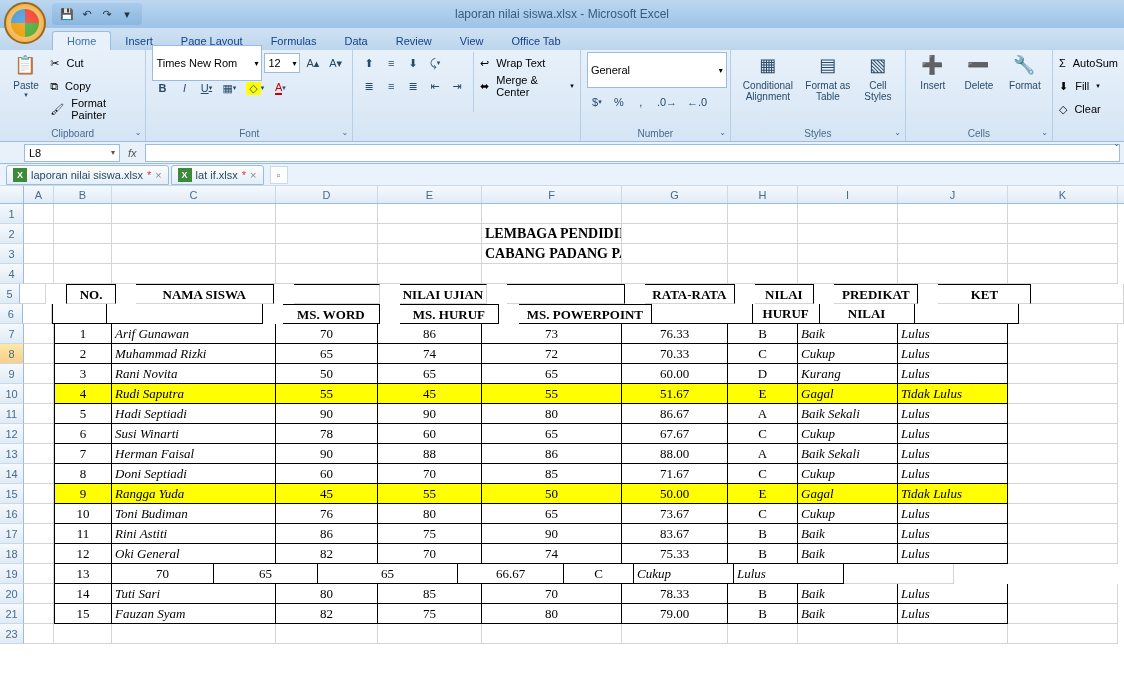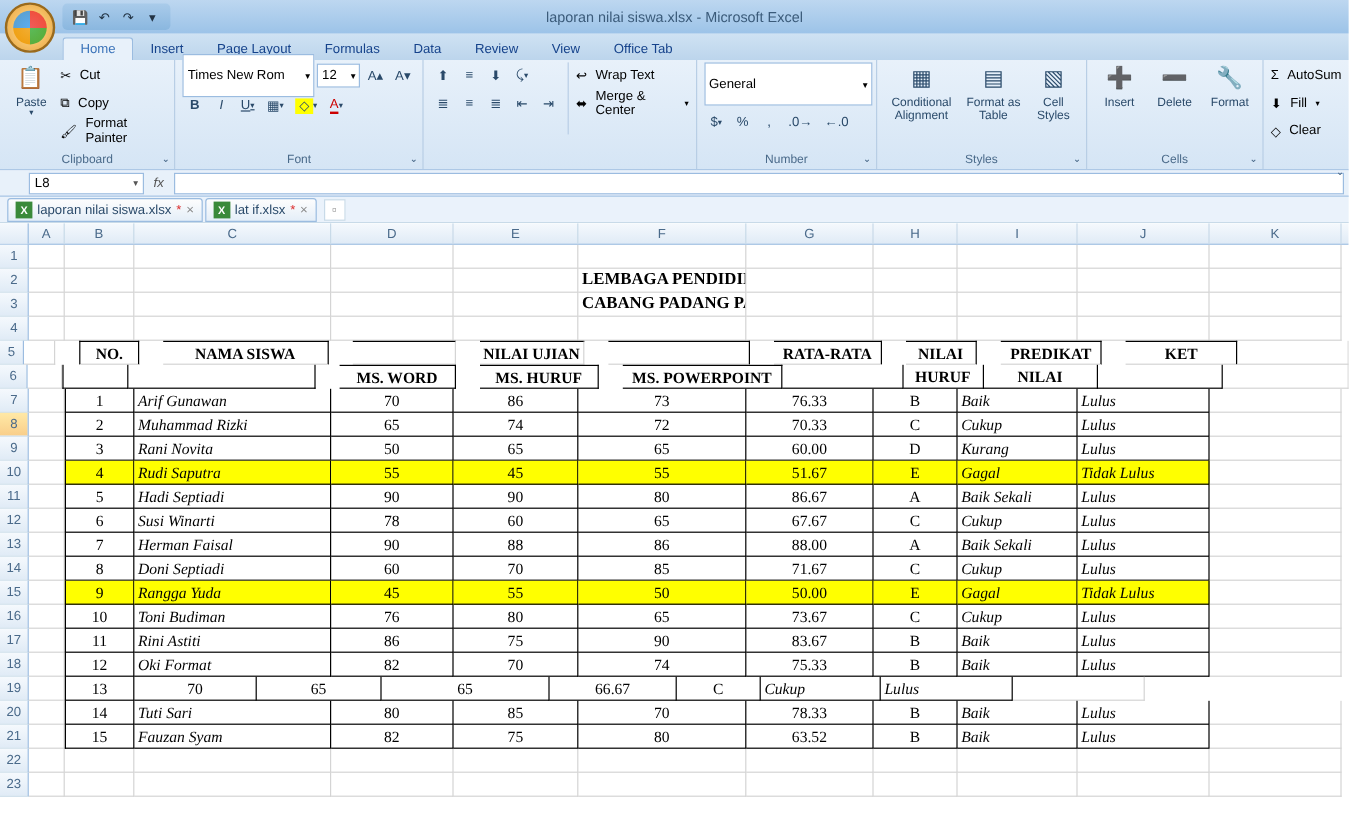--- a/index.html
+++ b/index.html
@@ -518,21 +518,21 @@
         <div class="cell cG tfont center bthin-r bthin-b">83.67</div>
         <div class="cell cH tfont center bthin-r bthin-b">B</div>
         <div class="cell cI tfont left bthin-r bthin-b">Baik</div>
         <div class="cell cJ tfont left bbr bthin-b">Lulus</div>
         <div class="cell cK "></div>
       </div>
       <div class="gridrow">
         <div class="rowhead">18</div>
         <div class="cell cA "></div>
         <div class="cell cB tfont center bbl bthin-r bthin-b">12</div>
-        <div class="cell cC tfont left bthin-r bthin-b">Oki Format</div>
+        <div class="cell cC tfont left bthin-r bthin-b">Oki General</div>
         <div class="cell cD tfont center bthin-r bthin-b">82</div>
         <div class="cell cE tfont center bthin-r bthin-b">70</div>
         <div class="cell cF tfont center bthin-r bthin-b">74</div>
         <div class="cell cG tfont center bthin-r bthin-b">75.33</div>
         <div class="cell cH tfont center bthin-r bthin-b">B</div>
         <div class="cell cI tfont left bthin-r bthin-b">Baik</div>
         <div class="cell cJ tfont left bbr bthin-b">Lulus</div>
         <div class="cell cK "></div>
       </div>
       <div class="gridrow">
@@ -563,48 +563,34 @@
         <div class="cell cK "></div>
       </div>
       <div class="gridrow">
         <div class="rowhead">21</div>
         <div class="cell cA "></div>
         <div class="cell cB tfont center bbl bthin-r bbb">15</div>
         <div class="cell cC tfont left bthin-r bbb">Fauzan Syam</div>
         <div class="cell cD tfont center bthin-r bbb">82</div>
         <div class="cell cE tfont center bthin-r bbb">75</div>
         <div class="cell cF tfont center bthin-r bbb">80</div>
-        <div class="cell cG tfont center bthin-r bbb">63.52</div>
+        <div class="cell cG tfont center bthin-r bbb">79.00</div>
         <div class="cell cH tfont center bthin-r bbb">B</div>
         <div class="cell cI tfont left bthin-r bbb">Baik</div>
         <div class="cell cJ tfont left bbr bbb">Lulus</div>
         <div class="cell cK "></div>
       </div>
       <div class="gridrow">
-        <div class="rowhead">22</div>
+        <div class="rowhead">23</div>
         <div class="cell cA "></div>
         <div class="cell cB "></div>
         <div class="cell cC "></div>
         <div class="cell cD "></div>
         <div class="cell cE "></div>
         <div class="cell cF "></div>
         <div class="cell cG "></div>
         <div class="cell cH "></div>
         <div class="cell cI "></div>
         <div class="cell cJ "></div>
         <div class="cell cK "></div>
       </div>
-      <div class="gridrow">
-        <div class="rowhead">23</div>
-        <div class="cell cA "></div>
-        <div class="cell cB "></div>
-        <div class="cell cC "></div>
-        <div class="cell cD "></div>
-        <div class="cell cE "></div>
-        <div class="cell cF "></div>
-        <div class="cell cG "></div>
-        <div class="cell cH "></div>
-        <div class="cell cI "></div>
-        <div class="cell cJ "></div>
-        <div class="cell cK "></div>
-      </div>
     </div>
 </div>
 
 </body></html>

